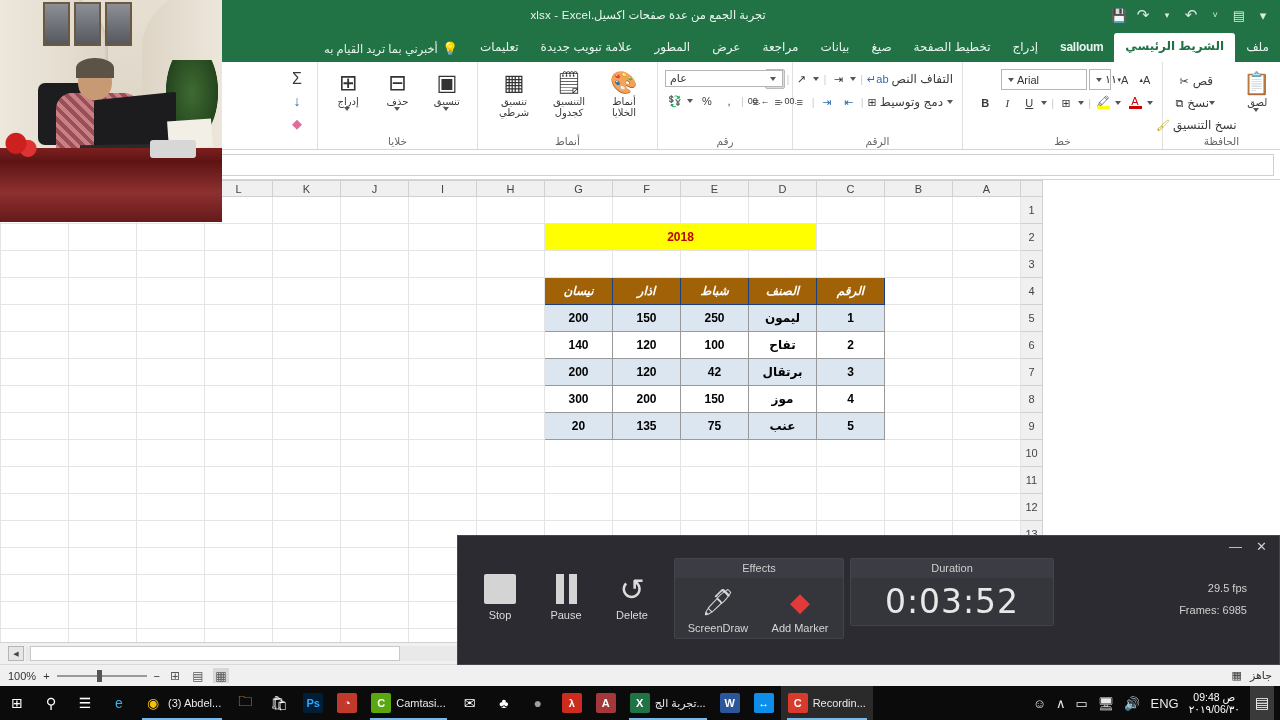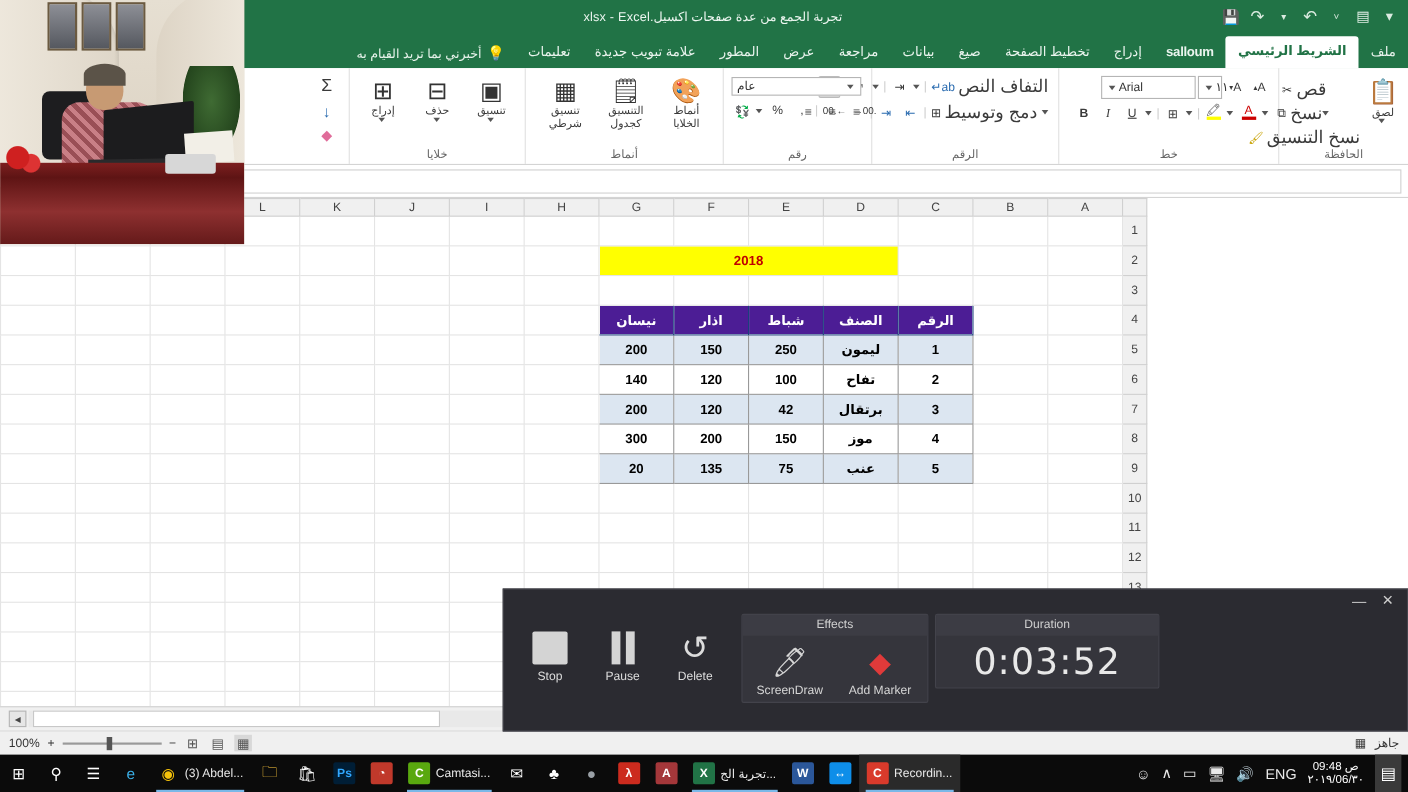--- a/index.html
+++ b/index.html
@@ -58,21 +58,21 @@
   .bigbtn { display:flex; flex-direction:column; align-items:center;
     width:52px; padding:2px; cursor:pointer; border-radius:2px;}
   .bigbtn .gl { font-size:22px; line-height:24px; height:26px; display:flex;
     align-items:center; justify-content:center;}
   .bigbtn .lb { font-size:10px; text-align:center; line-height:11px; color:#3a3a3a;}
   .smrow { display:flex; align-items:center; gap:2px; }
   .smbtn { min-width:20px; height:20px; display:flex; align-items:center;
     justify-content:center; font-size:11px; cursor:pointer; border-radius:2px;
     color:#3a3a3a; padding:0 2px; white-space:nowrap;}
   .smbtn.sel { background:#dcdcdc; border:1px solid #bbb; }
-  .cap { font-size:16px; }
+  .cap { font-size:12px; }
   .cb { display:inline-block; width:0; height:0; border-left:3px solid transparent;
     border-right:3px solid transparent; border-top:4px solid #555; margin-right:2px;}
 
   .fontbox { display:flex; align-items:center; gap:2px; }
   .fsel { border:1px solid #b5b5b5; background:#fff; height:21px;
     display:flex; align-items:center; padding:0 3px; font-size:11px; direction:ltr;}
   .fname { width:86px; }
   .fsize { width:22px; }
   .fsel .cb { margin:0 3px; }
 
@@ -97,22 +97,22 @@
     background:#f0f0f0; border:1px solid #d0d0d0; color:#444;
     font-size:11px; text-align:center; font-weight:400;
   }
   .colh { height:16px; }
   .rowh { width:22px; }
   td.cell { border:1px solid #e4e4e4; height:27px; font-size:12px; padding:0 3px;
     overflow:hidden; white-space:nowrap; }
 
   .yearcell { background:#ffff00; color:#c00000; font-weight:bold; font-size:16px;
     text-align:center; border:1px solid #e4e4e4 !important;}
-  .thead-c { background:#4c1d95; color:#fff; font-weight:bold; text-align:center;
-    font-size:13px; border:1px solid #1a3f7d !important; }
+  .thead-c { background:#a16207; color:#fff; font-weight:bold; text-align:center;
+    font-size:13px; border:1px solid #1a3f7d !important;font-style:italic; }
   .dcell { text-align:center; font-weight:bold; font-size:13px; color:#000;
     border:1px solid #999 !important; }
   .band { background:#dce6f1; }
   .white { background:#ffffff; }
 
   
   .hscroll { position:absolute; top:642px; left:0; width:1280px; height:22px;
     background:#f0f0f0; border-top:1px solid #d0d0d0; display:flex;
     align-items:center; direction:ltr; }
   .scr-arrow { width:16px; height:15px; border:1px solid #b5b5b5; background:#e6e6e6;
@@ -887,20 +887,29 @@
       </div>
 
 
       <div class="panel p-dur">
         <div class="panel-h">Duration</div>
         <div class="panel-c">
           <span class="durval">0:03:52</span>
         </div>
       </div>
 
+      <div class="panel p-fps" style="border-color:transparent;background:transparent">
+        <div class="panel-h" style="background:transparent">&nbsp;</div>
+        <div class="panel-c">
+          <div class="fpsbox">
+            <span>29.5 fps</span>
+            <span>Frames:  6985</span>
+          </div>
+        </div>
+      </div>
 
     </div>
   </div>
 
   <div class="taskbar">
     <div id="tb-items" style="display:flex;align-items:center">
         <div class="tb-item">
           <span class="tb-ico" style="color: rgb(255, 255, 255);">⊞</span>
         </div>
         <div class="tb-item">

